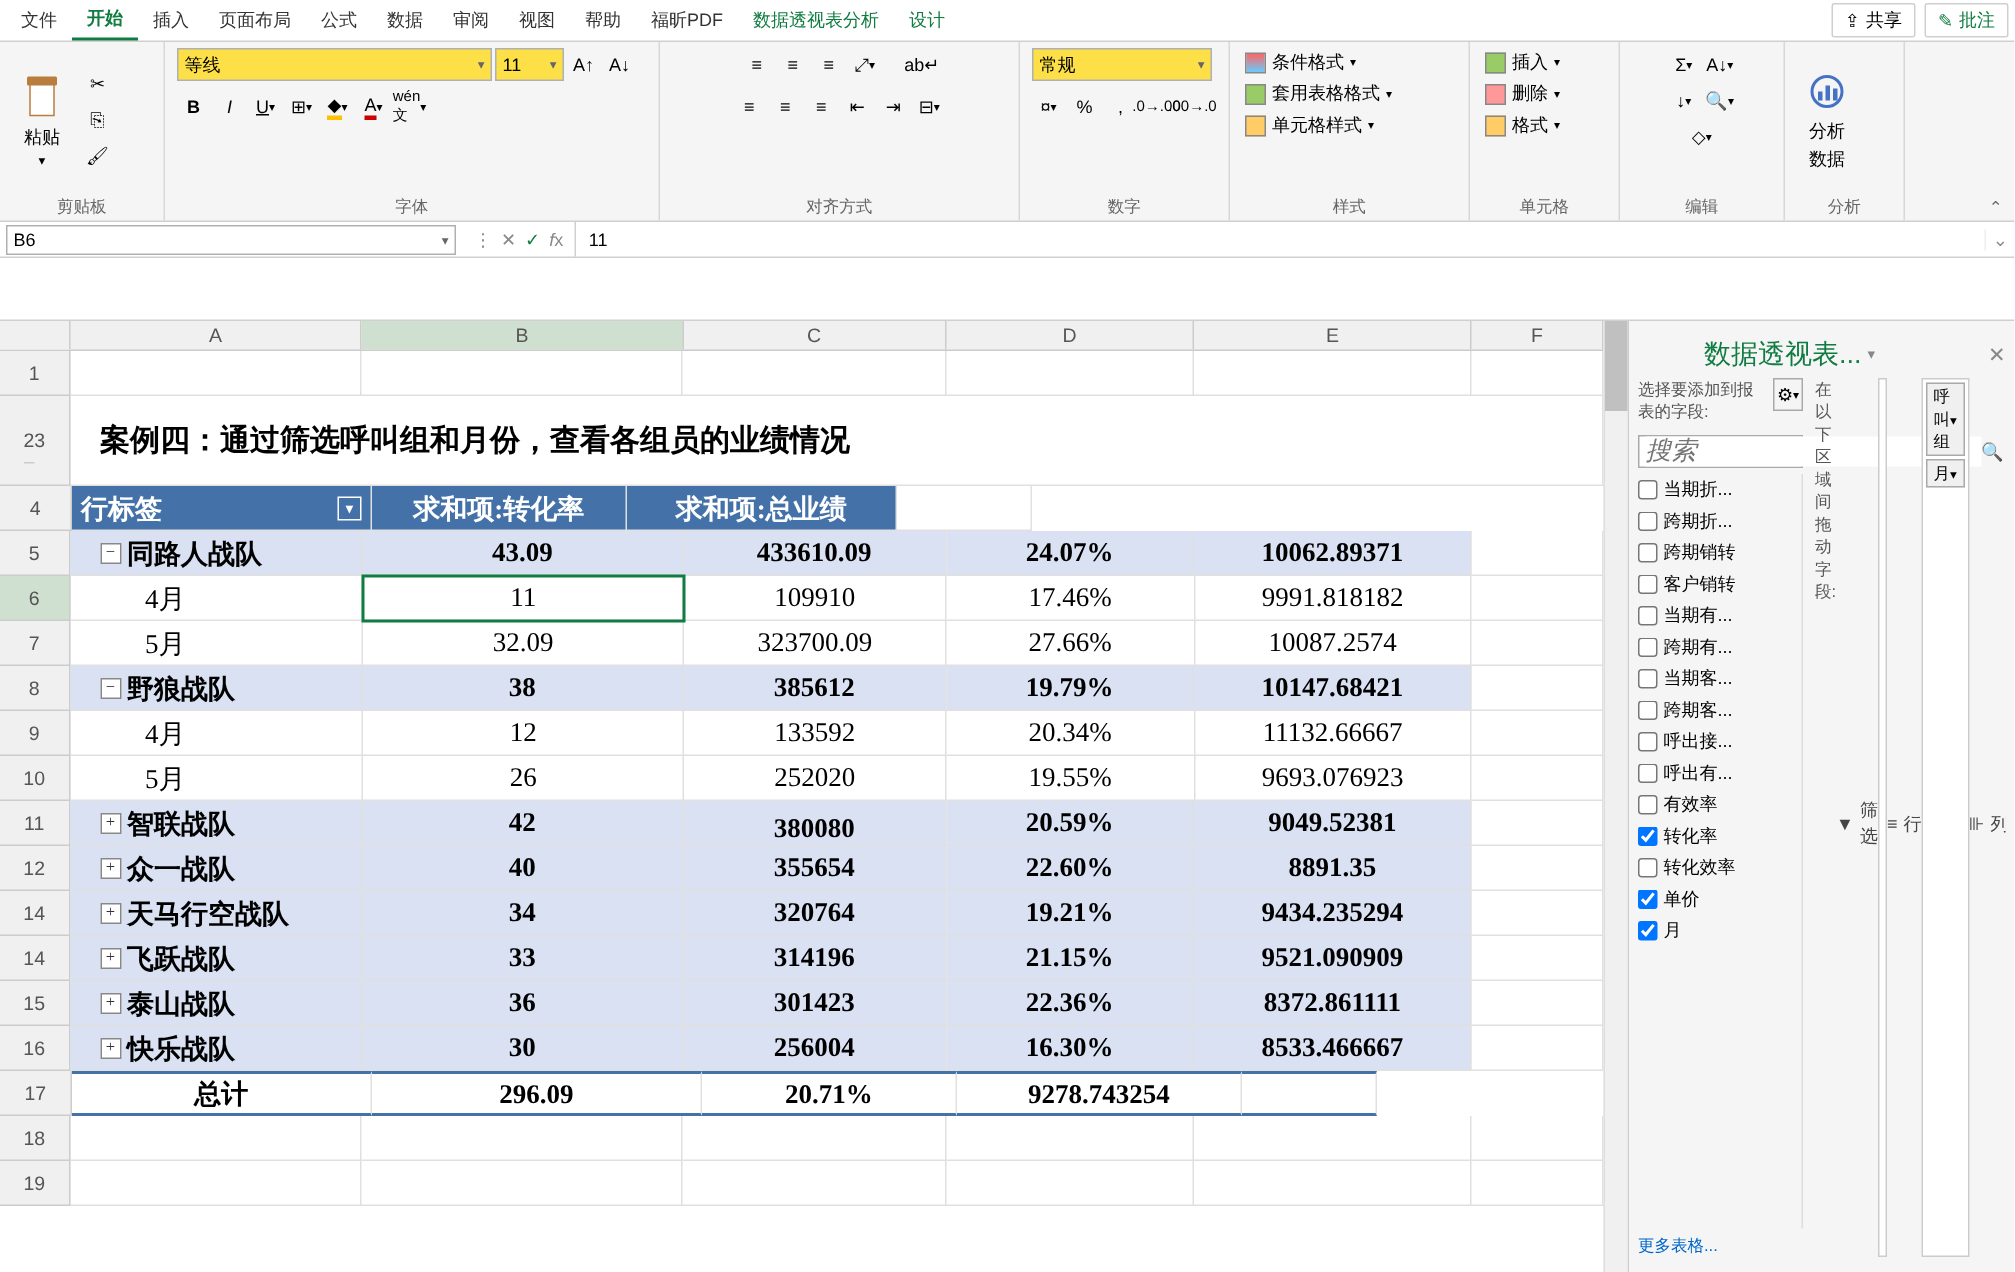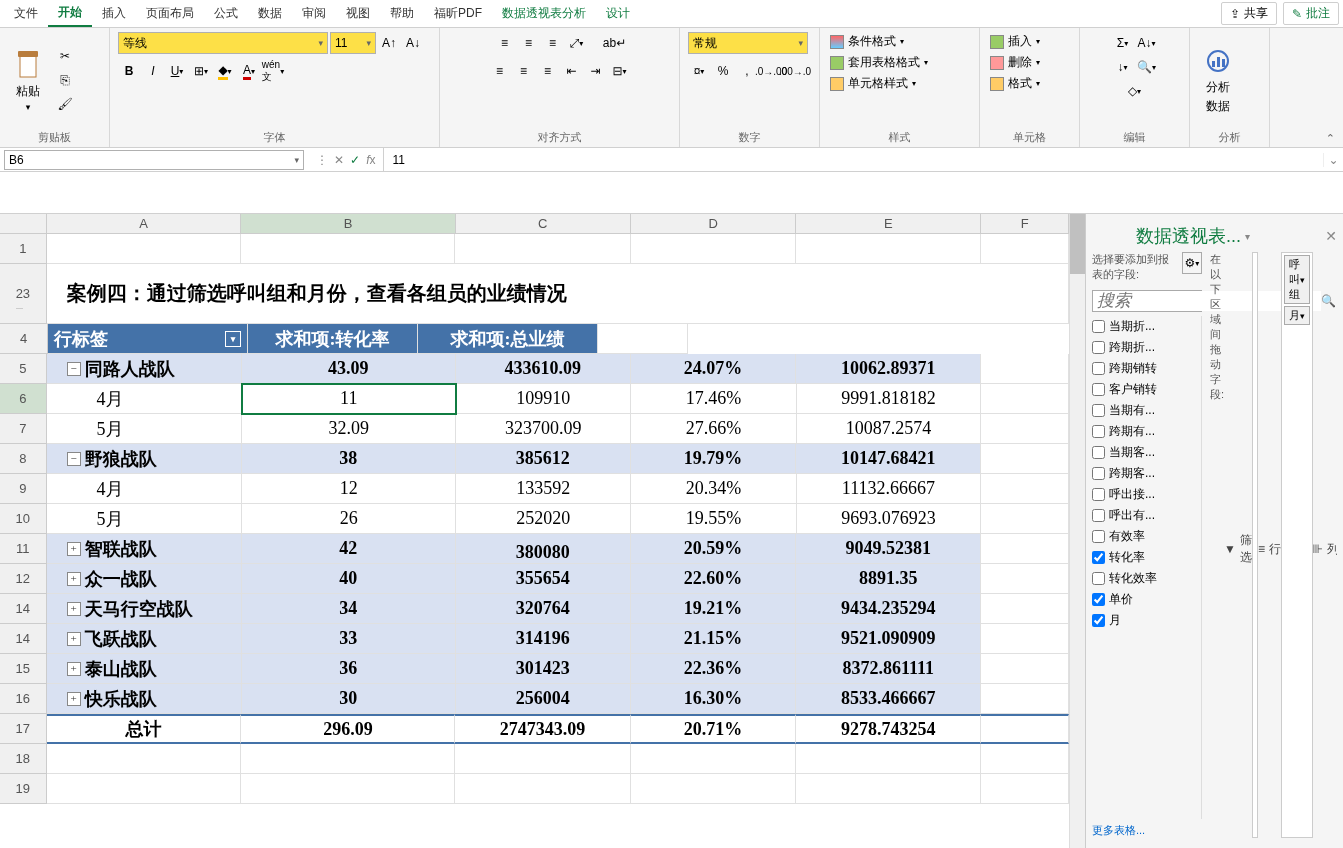--- a/index.html
+++ b/index.html
@@ -660,23 +660,20 @@
           </div>
         </div>
         <div class="grow">
           <div class="rh">17</div>
           <div class="cell total c" style="width: 200px;">
             <span>总计</span>
           </div>
           <div class="cell total c" style="width: 220px;">
             <span>296.09</span>
           </div>
-          <div class="cell total c" style="width: 180px;">
-            <span>2747343.09</span>
-          </div>
           <div class="cell total c" style="width: 170px;">
             <span>20.71%</span>
           </div>
           <div class="cell total c" style="width: 190px;">
             <span>9278.743254</span>
           </div>
           <div class="cell total" style="width: 90px;">
             <span></span>
           </div>
         </div>

